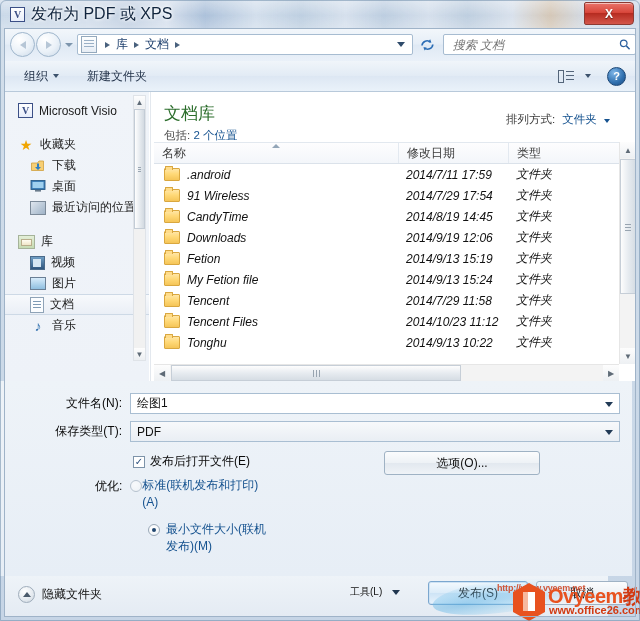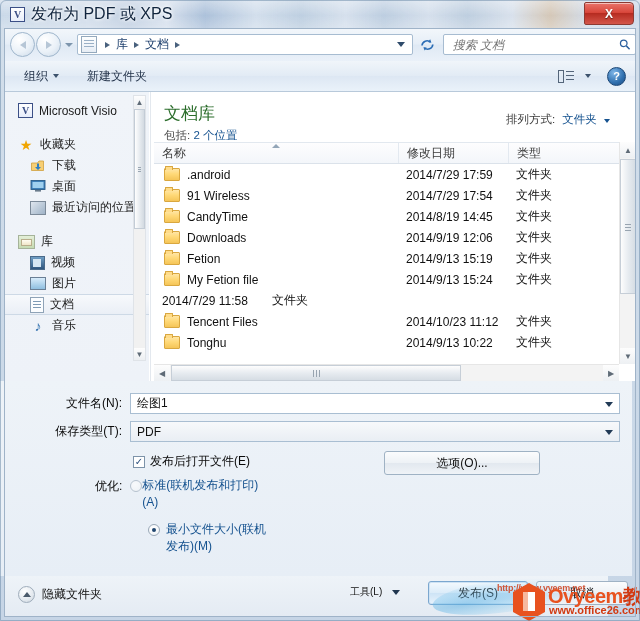--- a/index.html
+++ b/index.html
@@ -320,21 +320,21 @@
   .col-head .ch + .ch{ border-left:1px solid #e3e9f0; }
   .ch-name{ width:244px; }
   .ch-date{ width:110px; }
   .ch-type{ flex:1 1 auto; }
   .sort-mark{
     position:absolute; left:50%; top:1px; margin-left:-4px;
     width:0;height:0;border-left:4px solid transparent;border-right:4px solid transparent;
     border-bottom:4px solid #93a6b8;
   }
   .rows{
-    position:absolute; left:0; right:17px; top:72px; bottom:17px; overflow:hidden;
+    position:absolute; left:0; right:17px; top:72px; bottom:17px; overflow:hidden;font-style:italic;
   }
   .frow{
     height:21px; display:flex;align-items:center; font-size:12px; color:#111;
     cursor:pointer; box-sizing:border-box;
   }
   .frow .c-name{ width:244px; display:flex;align-items:center; gap:7px; padding-left:10px; box-sizing:border-box;}
   .frow .c-date{ width:110px; padding-left:8px; box-sizing:border-box; color:#111;}
   .frow .c-type{ flex:1 1 auto; padding-left:8px; box-sizing:border-box;}
 
   .vscroll{
@@ -665,21 +665,21 @@
           <span>类型</span>
         </div>
       </div>
 
       <div class="rows" id="rows">
           <div class="frow">
             <div class="c-name">
               <span class="folder-ico"></span>
               <span>.android</span>
             </div>
-            <div class="c-date">2014/7/29 17:59</div>
+            <div class="c-date">2014/7/11 17:59</div>
             <div class="c-type">文件夹</div>
           </div>
           <div class="frow">
             <div class="c-name">
               <span class="folder-ico"></span>
               <span>91 Wireless</span>
             </div>
             <div class="c-date">2014/7/29 17:54</div>
             <div class="c-type">文件夹</div>
           </div>
@@ -709,20 +709,24 @@
           </div>
           <div class="frow">
             <div class="c-name">
               <span class="folder-ico"></span>
               <span>My Fetion file</span>
             </div>
             <div class="c-date">2014/9/13 15:24</div>
             <div class="c-type">文件夹</div>
           </div>
           <div class="frow">
+            <div class="c-name">
+              <span class="folder-ico"></span>
+              <span>Tencent</span>
+            </div>
             <div class="c-date">2014/7/29 11:58</div>
             <div class="c-type">文件夹</div>
           </div>
           <div class="frow">
             <div class="c-name">
               <span class="folder-ico"></span>
               <span>Tencent Files</span>
             </div>
             <div class="c-date">2014/10/23 11:12</div>
             <div class="c-type">文件夹</div>

